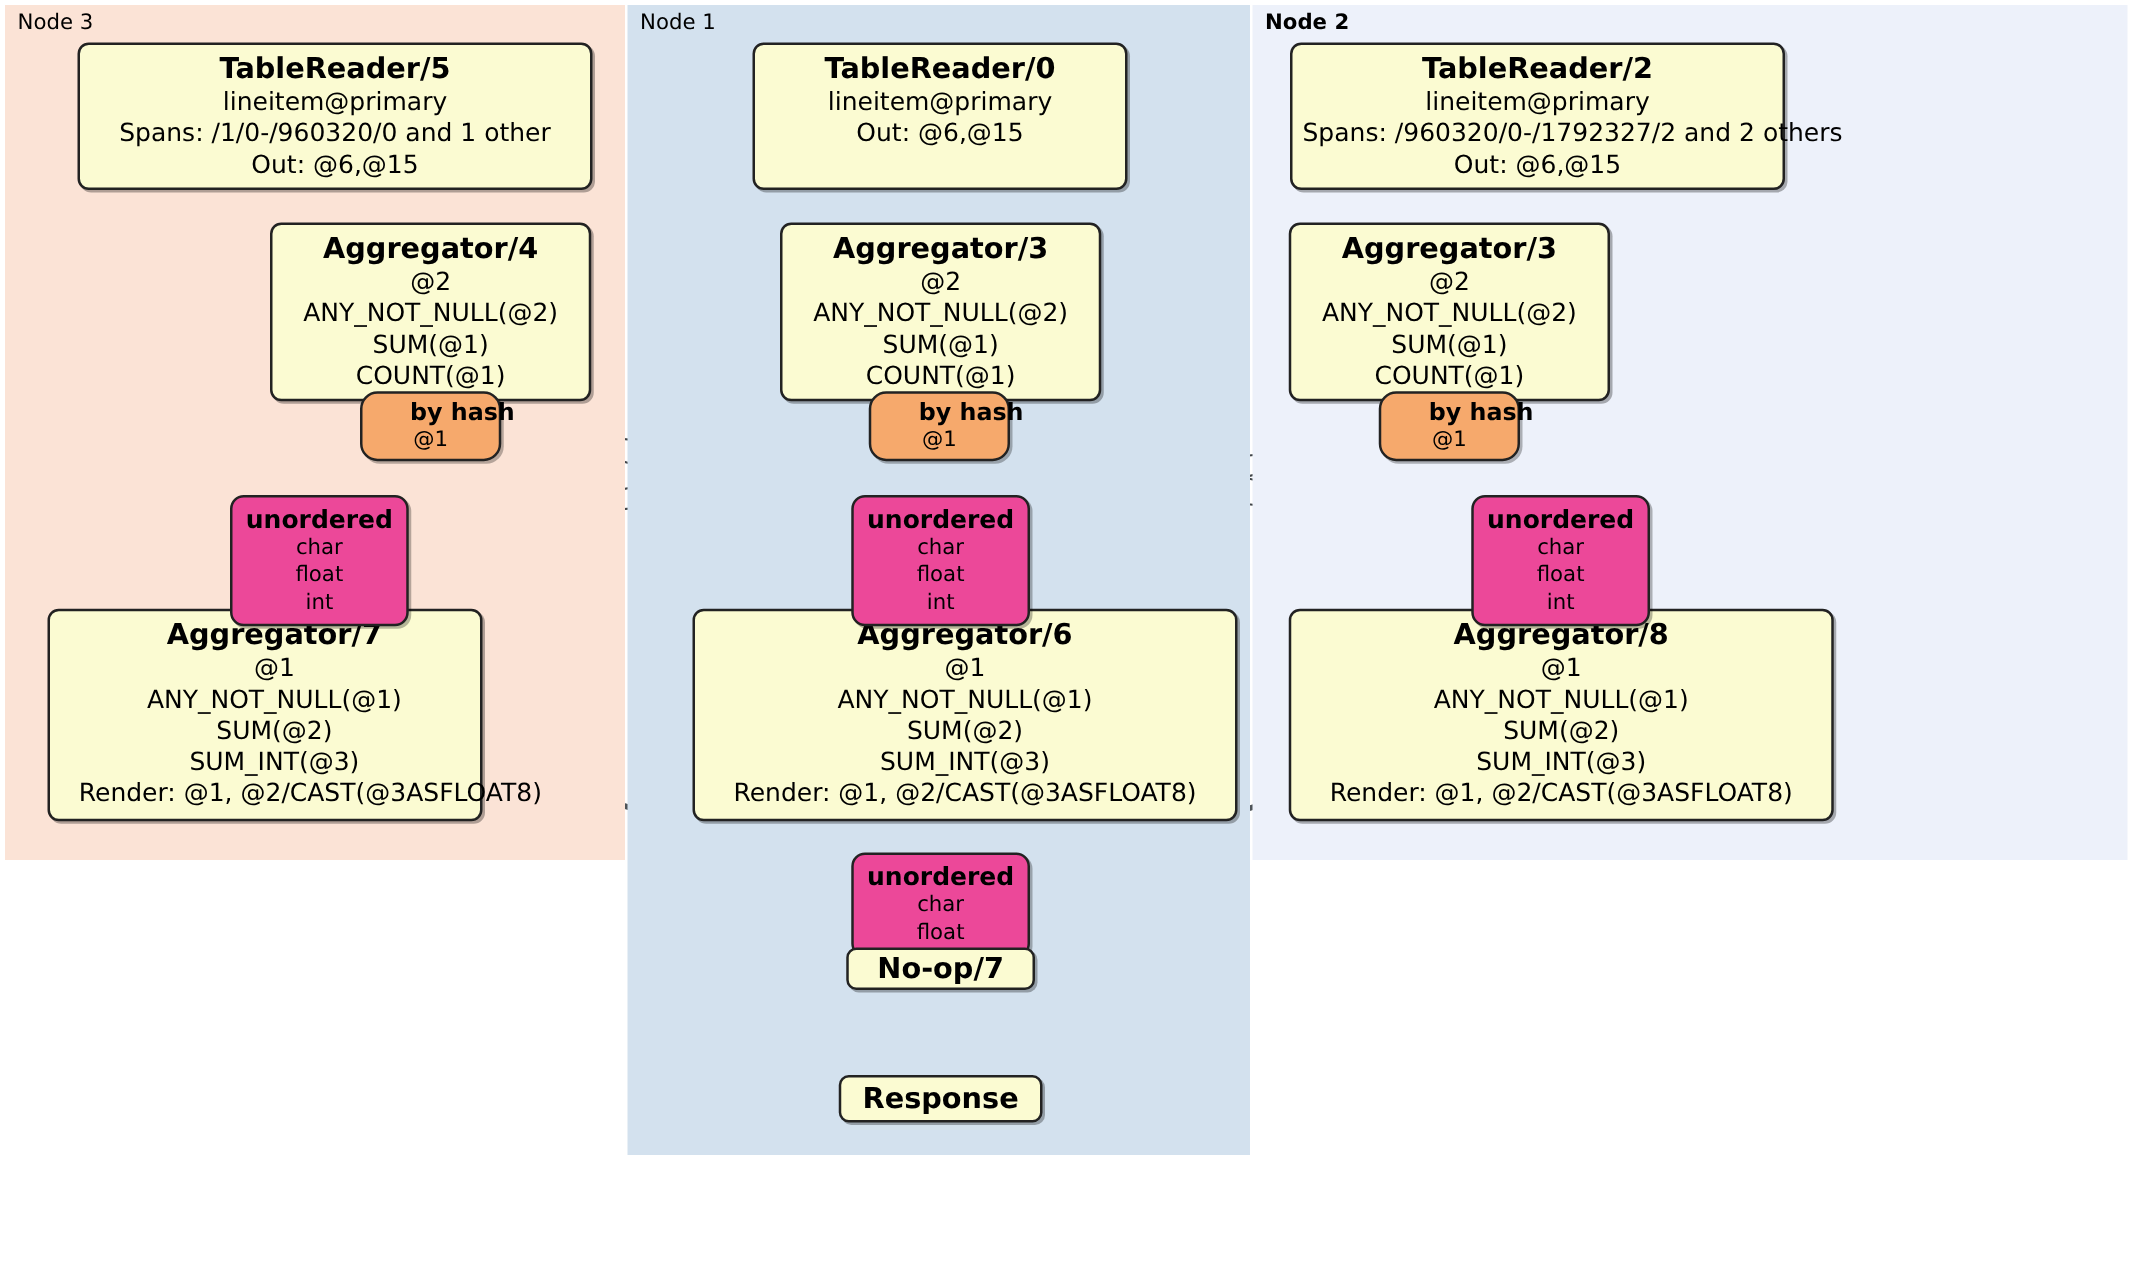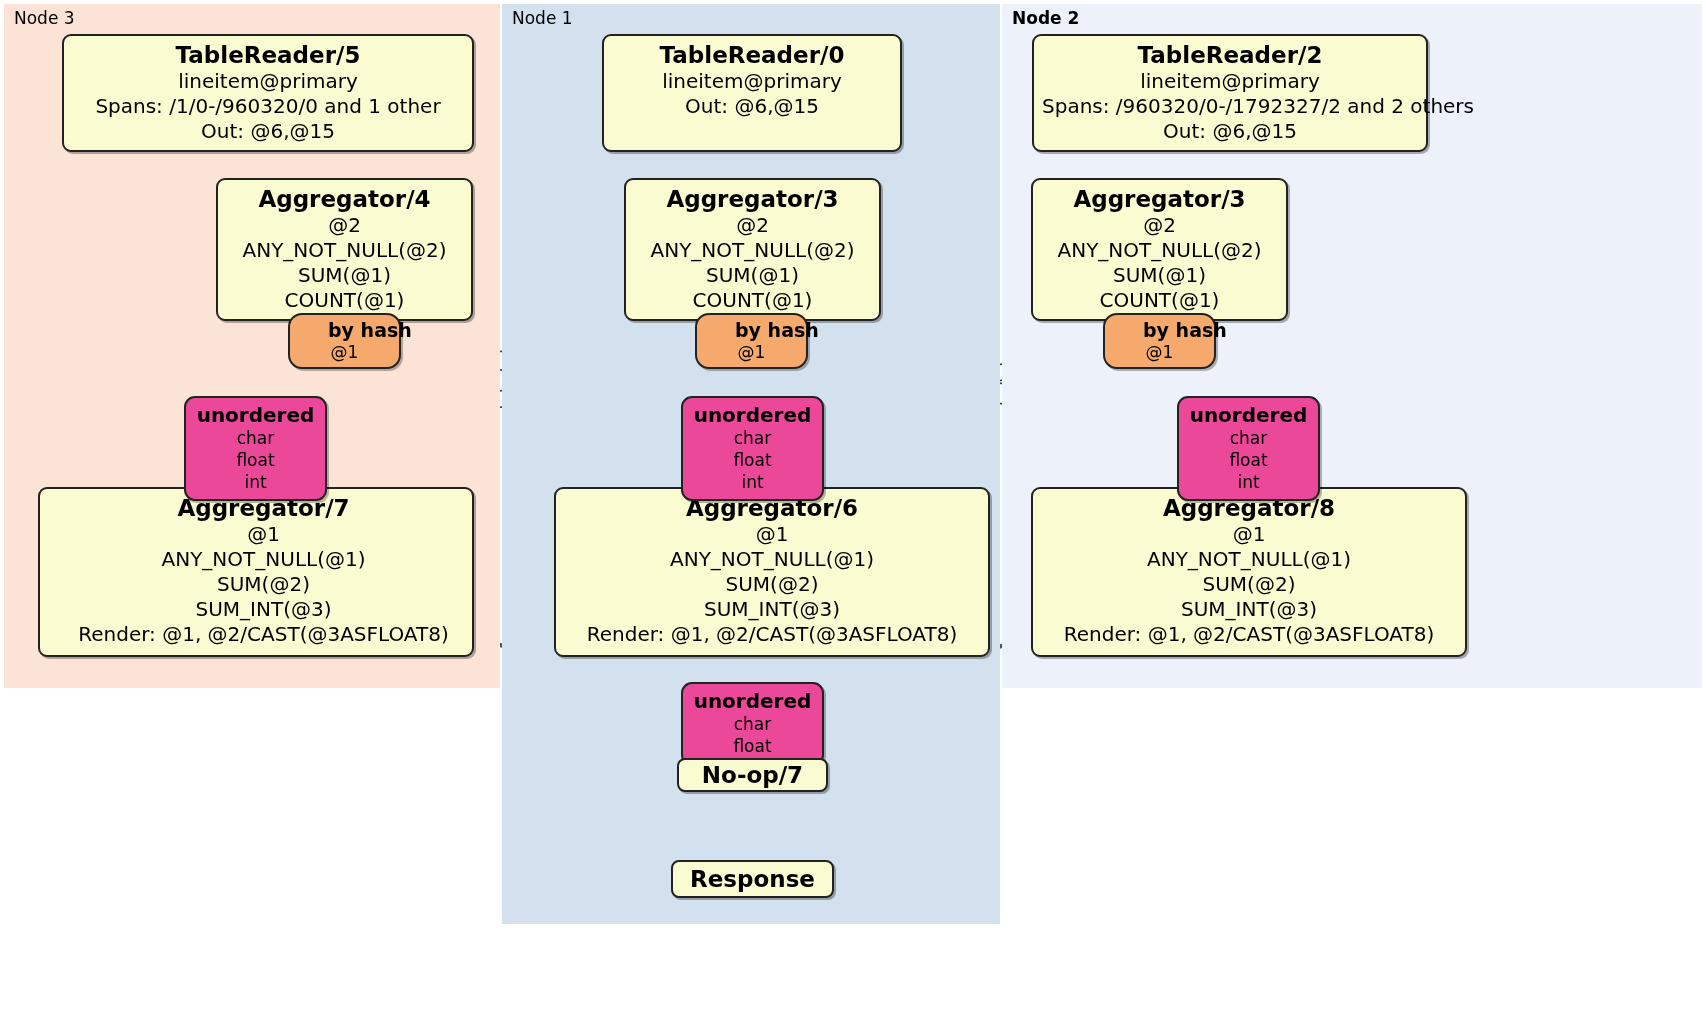--- a/index.html
+++ b/index.html
@@ -202,21 +202,21 @@
         <div class="proc-line">SUM(@1)</div>
         <div class="proc-line">COUNT(@1)</div>
       </div>
       <div class="proc-box z-mid" style="left: 1031px; top: 178px; width: 257px; min-height: 139px;">
         <div class="proc-title">Aggregator/3</div>
         <div class="proc-line">@2</div>
         <div class="proc-line">ANY_NOT_NULL(@2)</div>
         <div class="proc-line">SUM(@1)</div>
         <div class="proc-line">COUNT(@1)</div>
       </div>
-      <div class="proc-box z-mid" style="left: 38px; top: 487px; width: 436px; min-height: 170px; padding-left: 23px;">
+      <div class="proc-box z-mid" style="left: 38px; top: 487px; width: 348px; min-height: 170px; padding-left: 23px;">
         <div class="proc-title">Aggregator/7</div>
         <div class="proc-line">@1</div>
         <div class="proc-line">ANY_NOT_NULL(@1)</div>
         <div class="proc-line">SUM(@2)</div>
         <div class="proc-line">SUM_INT(@3)</div>
         <div class="proc-line">Render: @1, @2/CAST(@3ASFLOAT8)</div>
       </div>
       <div class="proc-box z-mid" style="left: 534px; top: 487px; width: 436px; min-height: 170px; margin-left: 20px;">
         <div class="proc-title">Aggregator/6</div>
         <div class="proc-line">@1</div>

